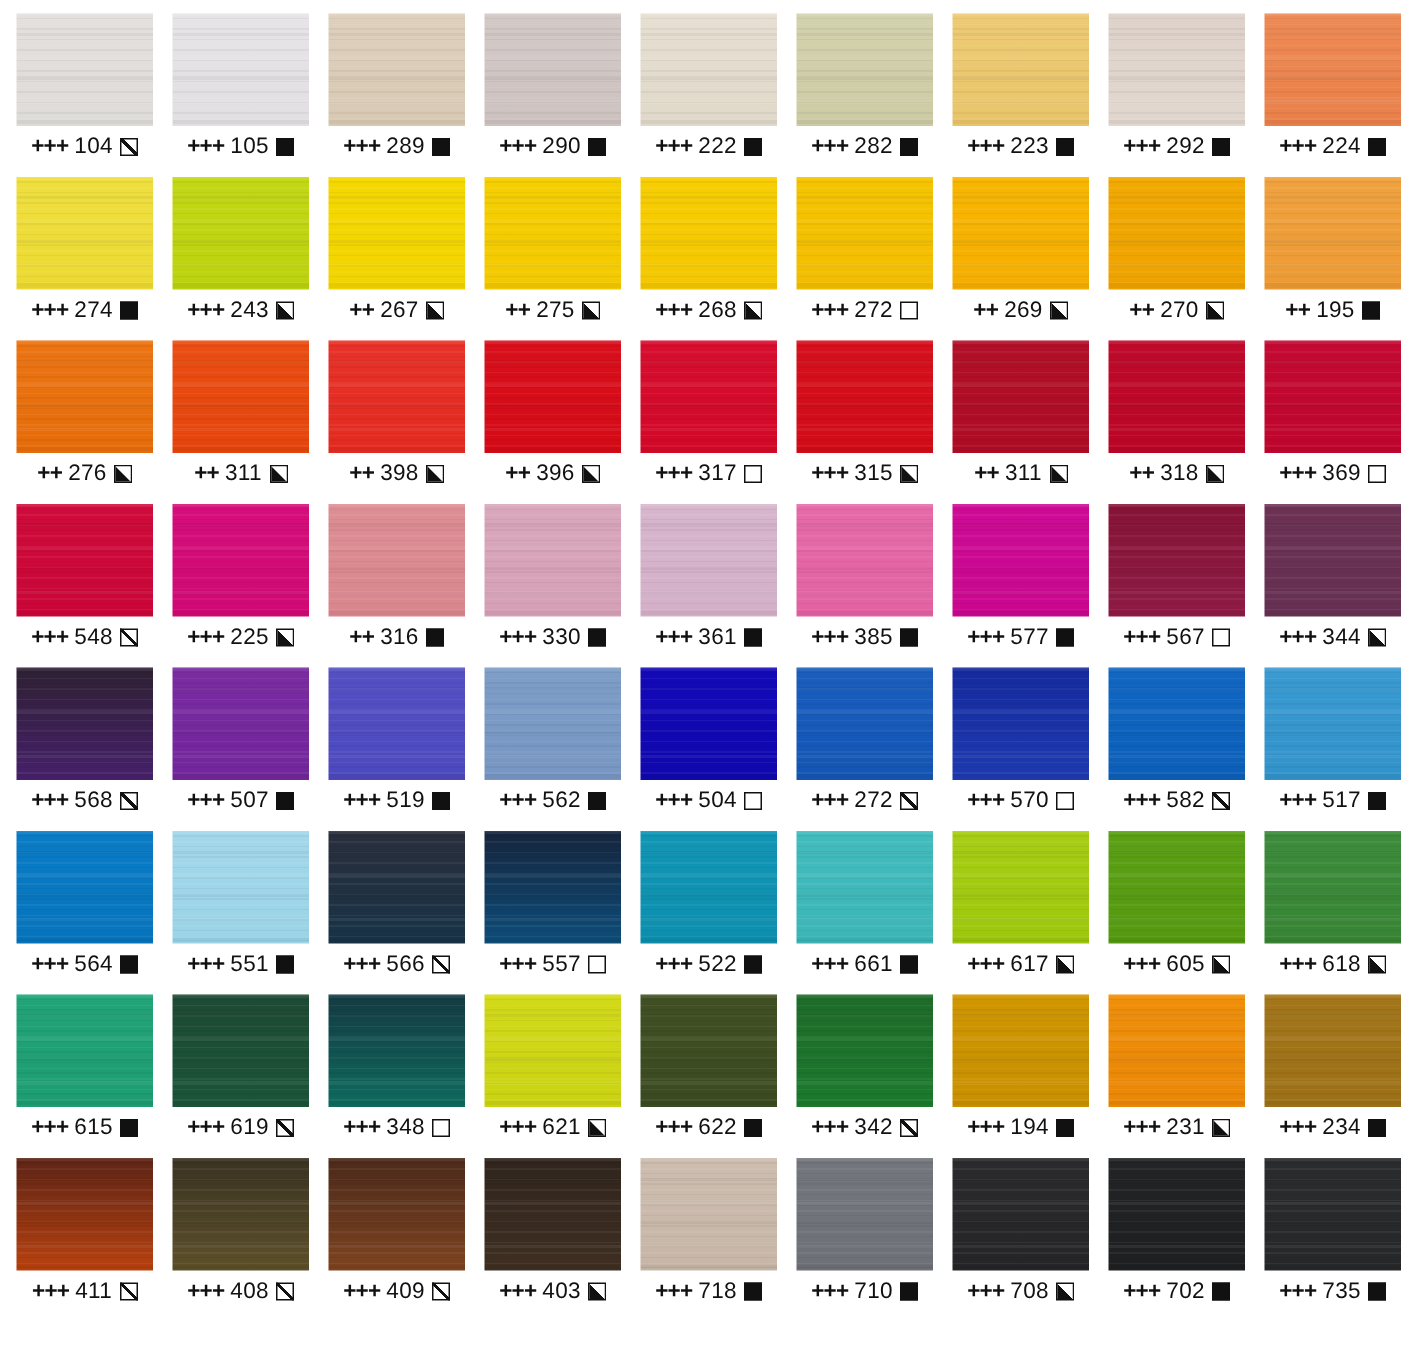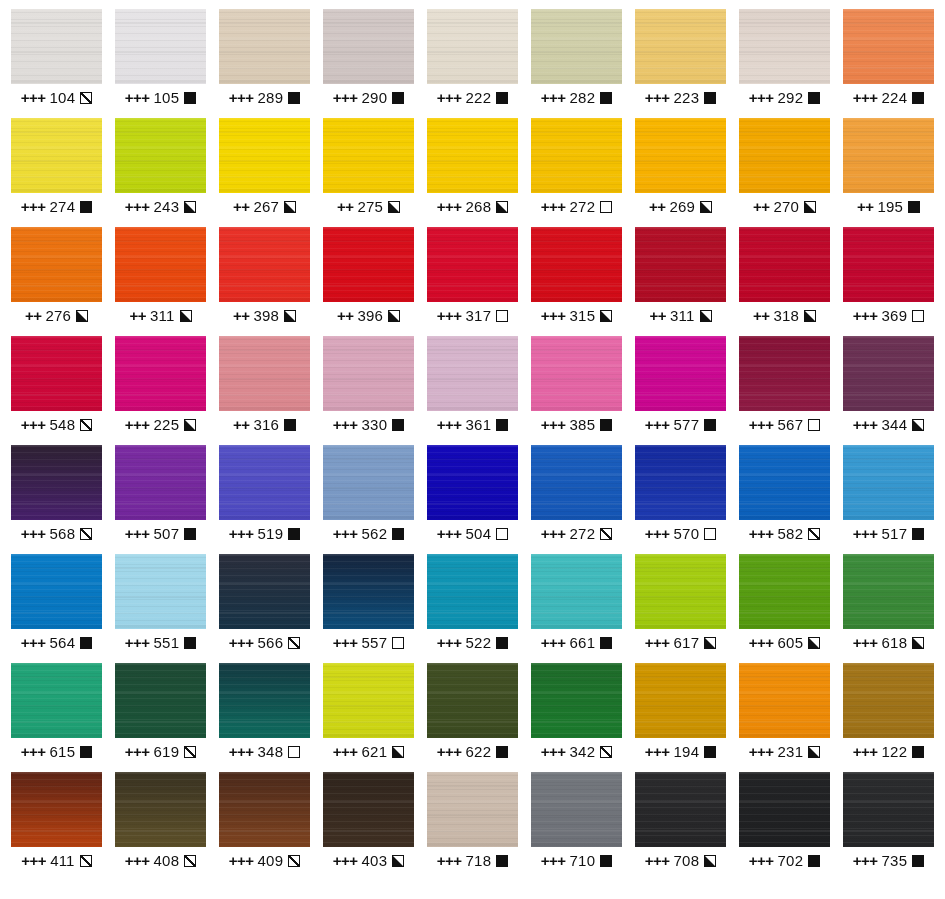--- a/index.html
+++ b/index.html
@@ -800,21 +800,21 @@
           <span class="op semiopaque"></span>
         </div>
       </div>
       <div class="cell">
         <div class="swatch" style="background: linear-gradient(rgb(163, 118, 27) 0%, rgb(156, 112, 22) 100%);">
           <div class="tex"></div>
           <div class="tex2"></div>
         </div>
         <div class="label">
           <span class="lf">+++</span>
-          <span class="num">122</span>
+          <span class="num">234</span>
           <span class="op opaque"></span>
         </div>
       </div>
     </div>
     <div class="row">
       <div class="cell">
         <div class="swatch" style="background: linear-gradient(rgb(94, 36, 22) 0%, rgb(184, 65, 15) 100%);">
           <div class="tex"></div>
           <div class="tex2"></div>
         </div>

